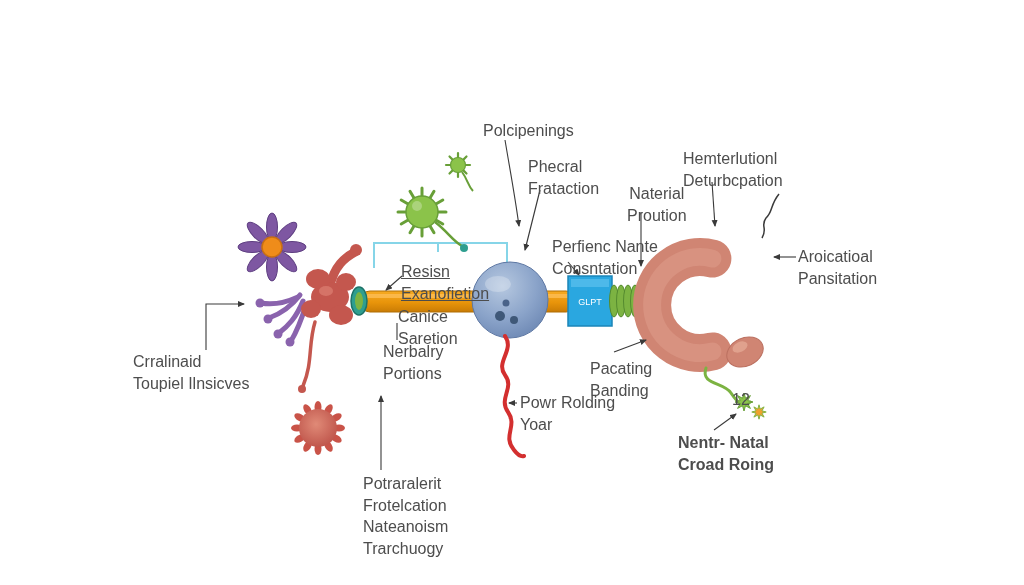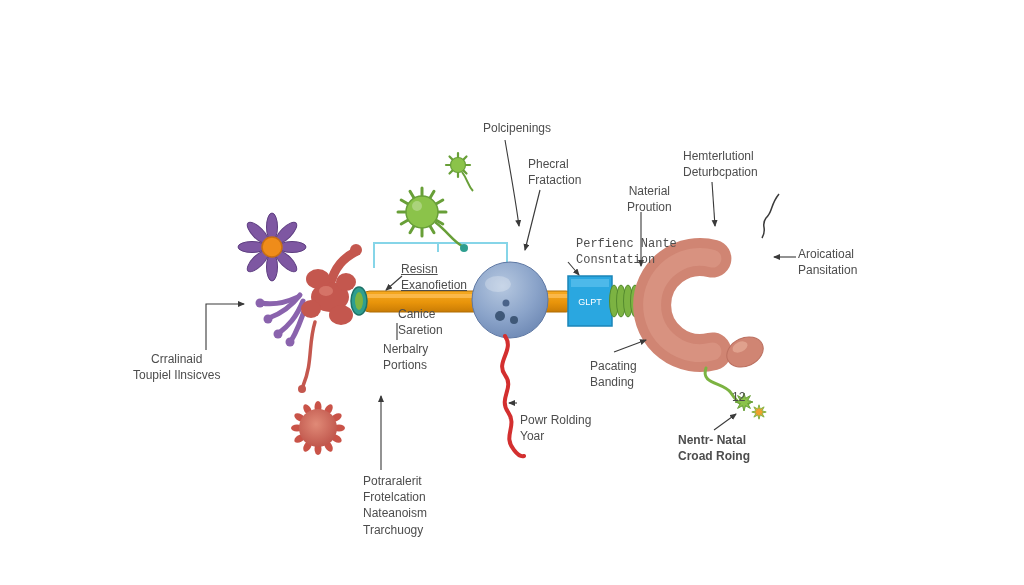--- a/index.html
+++ b/index.html
@@ -8,21 +8,21 @@
     background:#ffffff;
     font-family:"Liberation Sans", sans-serif;
   }
   .stage{position:absolute;inset:0;}
   .title{
     position:absolute;left:96px;top:48px;
     font-size:27px;font-weight:700;color:#343434;letter-spacing:2px;
   }
   .lbl{
     position:absolute;
-    font-size:12px;line-height:1.35;color:#4d4d4d;
+    font-size:16px;line-height:1.35;color:#4d4d4d;
     white-space:pre-line;
   }
   svg{position:absolute;left:0;top:0;}
 </style>
 </head>
 <body>
 
 <div class="stage">
 
   <svg width="1024" height="585" viewBox="0 0 1024 585">
@@ -224,29 +224,29 @@
   <div class="lbl" style="left:528px;top:156px;">Phecral
 Frataction</div>
   <div class="lbl" style="left:683px;top:148px;">Hemterlutionl
 Deturbcpation</div>
   <div class="lbl" style="left:627px;top:183px;text-align:center;">Naterial
 Proution</div>
   <div class="lbl" style="left:798px;top:246px;">Aroicatioal
 Pansitation</div>
   <div class="lbl" style="left:401px;top:261px;text-decoration:underline;">Resisn
 Exanofietion</div>
-  <div class="lbl" style="left:576px;top:236px;font-family:Liberation Mono, monospace;">Perfienc Nante
+  <div class="lbl" style="left:552px;top:236px;">Perfienc Nante
 Consntation</div>
   <div class="lbl" style="left:398px;top:306px;">Canice
 Saretion</div>
   <div class="lbl" style="left:383px;top:341px;">Nerbalry
 Portions</div>
-  <div class="lbl" style="left:133px;top:351px;text-align:center;">Crralinaid
+  <div class="lbl" style="left:133px;top:351px;">Crralinaid
 Toupiel Ilnsicves</div>
-  <div class="lbl" style="left:520px;top:392px;margin-top:20px;">Powr Rolding
+  <div class="lbl" style="left:520px;top:392px;">Powr Rolding
 Yoar</div>
   <div class="lbl" style="left:590px;top:358px;">Pacating
 Banding</div>
   <div class="lbl" style="left:678px;top:432px;font-weight:bold;">Nentr- Natal
 Croad Roing</div>
   <div class="lbl" style="left:363px;top:473px;">Potraralerit
 Frotelcation
 Nateanoism
 Trarchuogy</div>
   <div class="lbl" style="left:732px;top:389px;">12</div>

